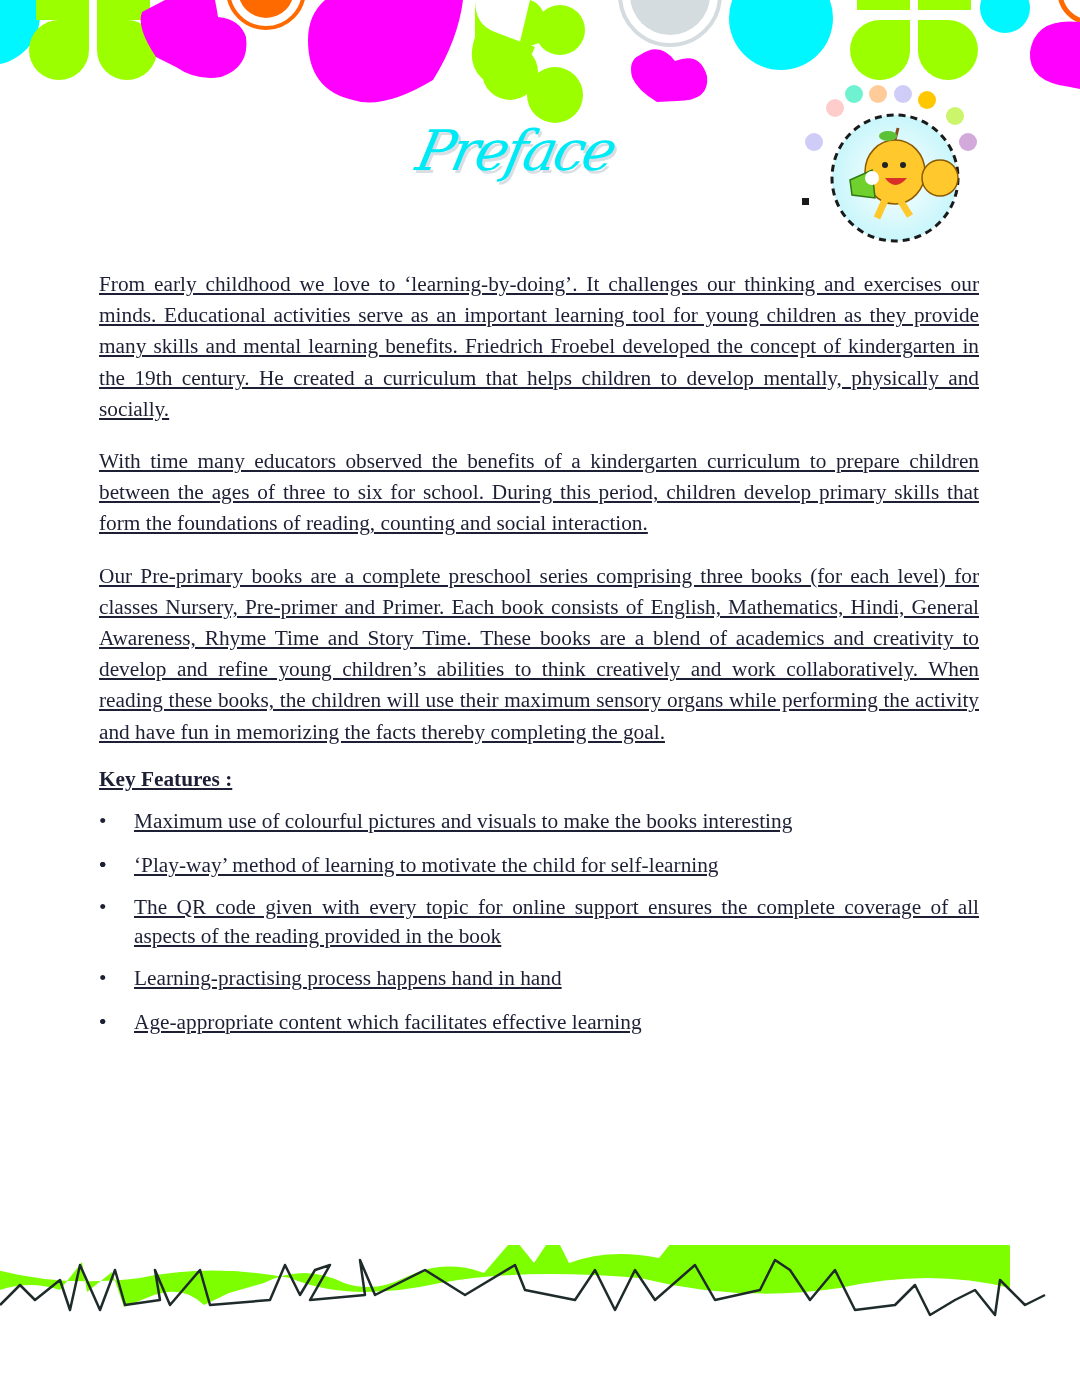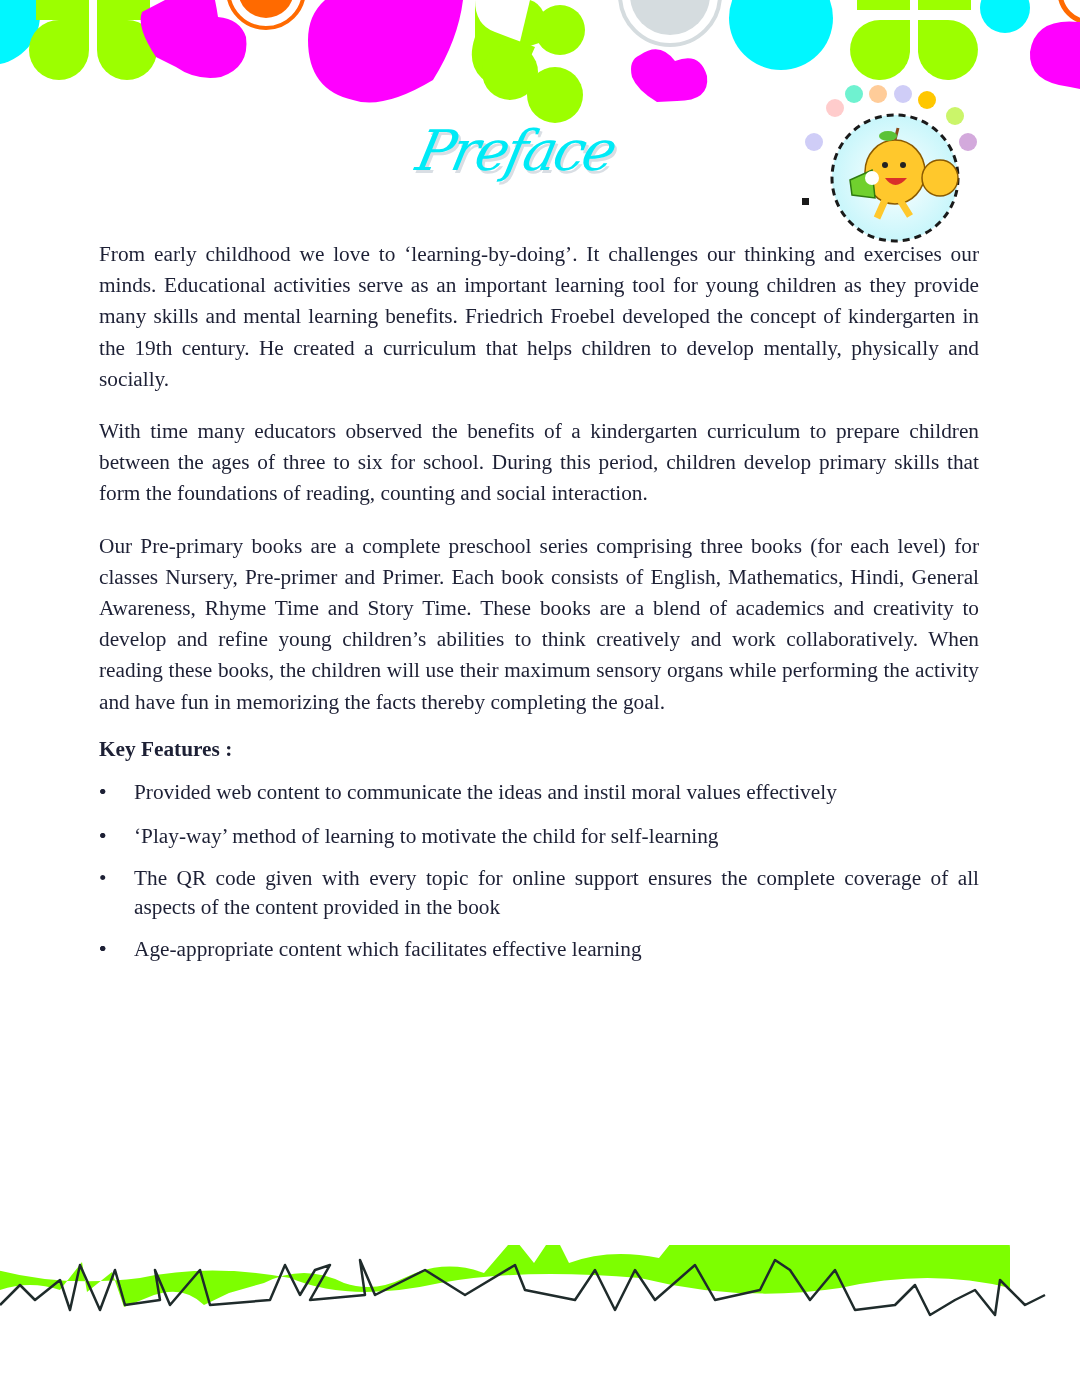--- a/index.html
+++ b/index.html
@@ -3,21 +3,21 @@
 <meta charset="utf-8">
 <style>
   html, body { margin: 0; padding: 0; background: #ffffff; }
   body { width: 1080px; height: 1380px; position: relative; overflow: hidden;
          font-family: "Liberation Serif", "DejaVu Serif", serif; color: #1d2035; }
   .decor { position: absolute; left: 0; top: 0; width: 1080px; height: 130px; }
   .mascot { position: absolute; left: 800px; top: 80px; width: 190px; height: 170px; }
   .title { position: absolute; left: 418px; top: 118px; font-family: "DejaVu Serif", serif;
            font-style: italic; font-size: 56px; color: #00eaf6; letter-spacing: -3px;
            text-shadow: 3px 3px 0 #d9dee4; transform: skewX(-12deg); font-weight: normal; }
-  .content { position: absolute; left: 99px; top: 239px; width: 880px; font-size: 21.3px; line-height: 31.2px; }
+  .content { position: absolute; left: 99px; top: 269px; width: 880px; font-size: 21.3px; line-height: 31.2px; text-decoration: underline; }
   .content p { margin: 0 0 21px 0; text-align: justify; }
   .kf { font-weight: bold; margin: 16px 0 10px 0; }
   ul { list-style: none; margin: 0; padding: 0; }
   li { position: relative; padding-left: 35px; margin-bottom: 11px; text-align: justify; line-height: 33px; }
   li .b { position: absolute; left: 0; top: 0; }
   .grass { position: absolute; left: 0; top: 1245px; width: 1080px; height: 110px; }
 </style>
 </head>
 <body>
 
@@ -92,26 +92,26 @@
   <path d="M85 120 l-8 18 M100 120 l10 16" stroke="#ffc82c" stroke-width="7"></path>
   <rect x="2" y="118" width="7" height="7" fill="#1a1a1a"></rect>
 </svg>
 
 <div class="content">
   <p>From early childhood we love to ‘learning-by-doing’. It challenges our thinking and exercises our minds. Educational activities serve as an important learning tool for young children as they provide many skills and mental learning benefits. Friedrich Froebel developed the concept of kindergarten in the 19th century. He created a curriculum that helps children to develop mentally, physically and socially.</p>
   <p>With time many educators observed the benefits of a kindergarten curriculum to prepare children between the ages of three to six for school. During this period, children develop primary skills that form the foundations of reading, counting and social interaction.</p>
   <p style="margin-bottom:14px">Our Pre-primary books are a complete preschool series comprising three books (for each level) for classes Nursery, Pre-primer and Primer. Each book consists of English, Mathematics, Hindi, General Awareness, Rhyme Time and Story Time. These books are a blend of academics and creativity to develop and refine young children’s abilities to think creatively and work collaboratively. When reading these books, the children will use their maximum sensory organs while performing the activity and have fun in memorizing the facts thereby completing the goal.</p>
   <div class="kf">Key Features :</div>
   <ul>
+    <li><span class="b">•</span><span>Maximum use of colourful pictures and visuals to make the books interesting</span></li>
     <li><span class="b">•</span></li>
-    <li><span class="b">•</span><span>Provided web content to communicate the ideas and instil moral values effectively</span></li>
     <li><span class="b">•</span></li>
     <li><span class="b">•</span><span>‘Play-way’ method of learning to motivate the child for self-learning</span></li>
-    <li style="line-height:29px"><span class="b">•</span><span>The QR code given with every topic for online support ensures the complete coverage of all aspects of the content provided in the book</span></li>
-    <li><span class="b">•</span></li>
+    <li style="line-height:29px"><span class="b">•</span><span>The QR code given with every topic for online support ensures the complete coverage of all aspects of the reading provided in the book</span></li>
+    <li><span class="b">•</span><span>Learning-practising process happens hand in hand</span></li>
     <li><span class="b">•</span></li>
     <li><span class="b">•</span><span>Age-appropriate content which facilitates effective learning</span></li>
   </ul>
 </div>
 
 <svg class="grass" viewBox="0 0 1080 110">
   <path d="M0 45 q30 -10 60 0 l22 -28 l5 30 l25 -20 l12 35 l30 -12 q30 -10 50 10 l25 -12 l35 -10 q40 -20 80 0 q30 10 60 -5 q40 -20 80 -5 l30 -35 l20 25 l20 -30 l15 30 q40 -15 90 -5 l20 -25 q25 20 60 5 q40 -20 80 -5 l30 -15 l20 25 l20 -30 q30 20 60 10 q30 -10 50 0 l6 -35 l5 60 v40 q-80 -20 -170 0 q-100 15 -200 -10 q-120 -10 -200 5 q-90 20 -150 -5 q-80 -15 -150 0 q-80 10 -150 -10 z" fill="#7dff00"></path>
   <path d="M0 60 l20 -20 l15 15 l25 -20 l10 30 l10 -45 l20 45 l15 -40 l10 35 l35 -5 l-5 -30 l15 35 l30 -35 l10 35 l60 -5 l15 -35 l15 30 l15 -25 l15 -5 l-20 35 l55 -5 l-5 -35 l15 35 l50 -25 l40 25 l50 -30 l10 25 l50 10 l20 -30 l20 40 l20 -40 l20 30 l40 -35 l20 35 l45 -10 l15 -30 l15 10 l20 30 l25 -30 l20 40 l40 -5 l20 -20 l15 30 l25 -15 l20 -10 l20 25 l5 -35 l25 25 l20 -10" fill="none" stroke="#1f2b2b" stroke-width="2.5" stroke-linejoin="round"></path>
 </svg>
 

